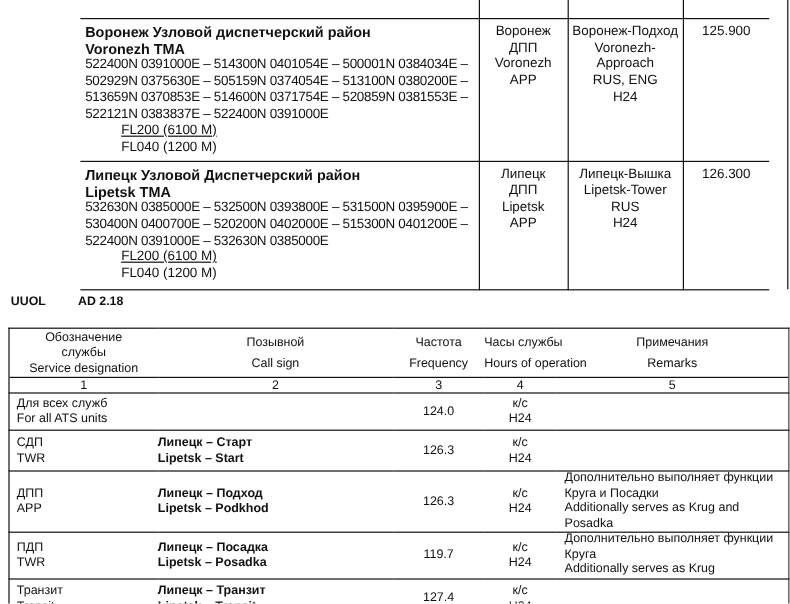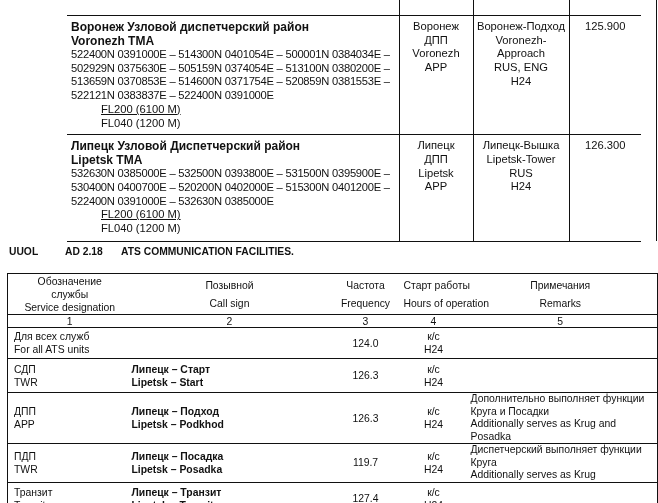--- a/index.html
+++ b/index.html
@@ -135,21 +135,20 @@
     <td class="c-freq">126.300</td>
   </tr>
 </tbody>
   </table>
 <div class="right-edge"></div>
 
 <div class="section">
   <div class="row">
     <span class="code">UUOL</span>
     <span class="ref">AD 2.18</span>
-    <span>ATS COMMUNICATION FACILITIES.</span>
   </div>
 </div>
 
 <table class="comm">
   <colgroup>
     <col style="width:124px">
       <col style="width:196px">
       <col style="width:76px">
       <col style="width:60px">
       <col style="width:194px">
@@ -162,21 +161,21 @@
       </td>
       <td class="c2">
         <span>Позывной</span>
         <span class="en">Call sign</span>
       </td>
       <td class="c3">
         <span>Частота</span>
         <span class="en">Frequency</span>
       </td>
       <td class="c4" style="white-space:nowrap">
-        <span>Старт работы</span>
+        <span>Часы службы</span>
         <span class="en">Hours of operation</span>
       </td>
       <td class="c5">
         <span>Примечания</span>
         <span class="en">Remarks</span>
       </td>
     </tr>
     <tr class="num">
       <td class="c1">1</td>
       <td class="c2">2</td>
@@ -251,21 +250,21 @@
       <td class="c2">
           <div>Липецк – Посадка</div>
           <div>Lipetsk – Posadka</div>
         </td>
       <td class="c3">119.7</td>
       <td class="c4">
           <div>к/с</div>
           <div>H24</div>
         </td>
       <td class="c5">
-          <div>Диспетчерский выполняет функции Круга</div>
+          <div>Дополнительно выполняет функции Круга</div>
           <div>Additionally serves as Krug</div>
         </td>
     </tr>
     <tr style="height:33px">
       <td class="c1">
           <div>Транзит</div>
           <div>Transit</div>
         </td>
       <td class="c2">
           <div>Липецк – Транзит</div>

